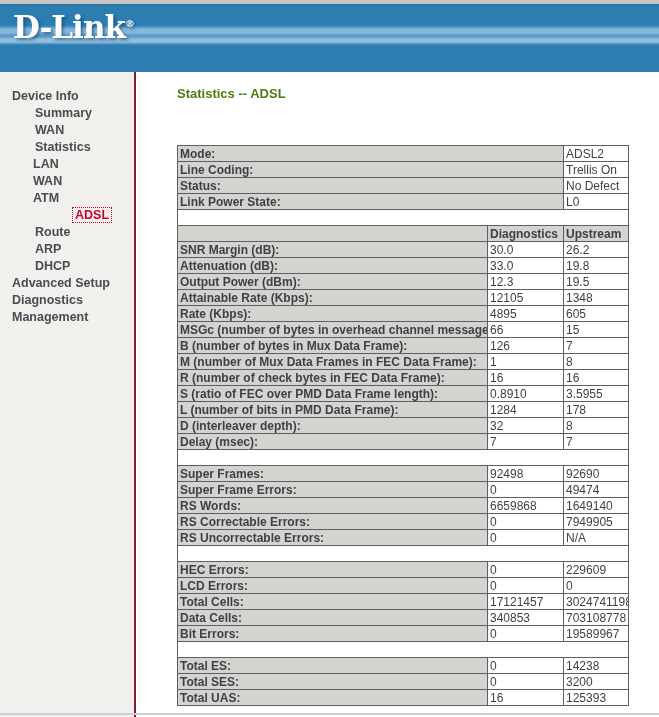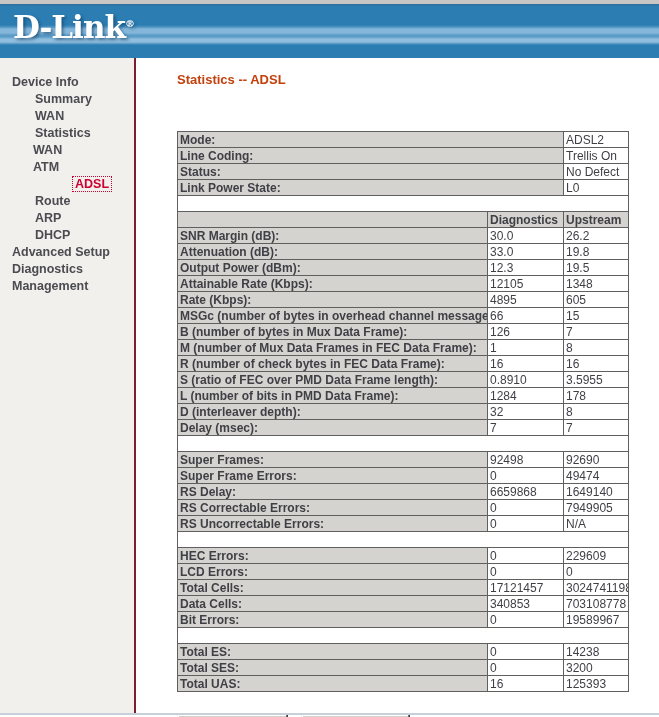--- a/index.html
+++ b/index.html
@@ -7,21 +7,21 @@
   body {
     width:659px; height:717px;
     background:#ffffff;
     font-family:"Liberation Sans", sans-serif;
     position:relative;
     overflow:hidden;
   }
   
   .top-strip { height:4px; background:#c9c6c6; }
   .banner {
-    height:54px;
+    height:68px;
     position:relative;
     background:linear-gradient(180deg,
       #356a93 0px, #2b7db2 2px,
       #2b7db2 21px, #4e93c2 23px,
       #85b7da 25px, #85b7da 29px,
       #5b9cc8 31px, #5b9cc8 33px,
       #8fbede 35px, #8fbede 38px,
       #2b7db2 41px, #2b7db2 54px);
   }
   .logo {
@@ -57,21 +57,21 @@
   .side-item.lvl2 { padding-left:33px; }
   .side-item .selected {
     color:#cc0033;
     outline:1px dotted #cc0033;
     padding:0 2px;
     margin-left:40px;
   }
   .main { flex:1; padding:14px 0 0 41px; background:#ffffff; }
   .page-title {
     font-size:13px; font-weight:bold;
-    color:#c2410c;
+    color:#4d7c0f;
     margin:0 0 10px 0;
   }
   
   table.stats {
     border-collapse:collapse;
     width:451px;
     table-layout:fixed;
     font-size:12px;
     color:#3f3f46;
     margin-top:44px;
@@ -119,20 +119,21 @@
 <div class="banner">
   <div class="logo"><span>D-Link</span><sup>®</sup></div>
 </div>
 
 <div class="layout">
   <div class="sidebar">
       <div class="side-item lvl0"><span>Device Info</span></div>
       <div class="side-item lvl1"><span>Summary</span></div>
       <div class="side-item lvl1"><span>WAN</span></div>
       <div class="side-item lvl1"><span>Statistics</span></div>
+      <div class="side-item lvl2"><span>LAN</span></div>
       <div class="side-item lvl2"><span>WAN</span></div>
       <div class="side-item lvl2"><span>ATM</span></div>
       <div class="side-item lvl2"><span class="selected">ADSL</span></div>
       <div class="side-item lvl1"><span>Route</span></div>
       <div class="side-item lvl1"><span>ARP</span></div>
       <div class="side-item lvl1"><span>DHCP</span></div>
       <div class="side-item lvl0"><span>Advanced Setup</span></div>
       <div class="side-item lvl0"><span>Diagnostics</span></div>
       <div class="side-item lvl0"><span>Management</span></div>
     </div>
@@ -243,21 +244,21 @@
             <td class="lbl">Super Frames:</td>
             <td class="val">92498</td>
             <td class="val">92690</td>
           </tr>
           <tr>
             <td class="lbl">Super Frame Errors:</td>
             <td class="val">0</td>
             <td class="val">49474</td>
           </tr>
           <tr>
-            <td class="lbl">RS Delay:</td>
+            <td class="lbl">RS Words:</td>
             <td class="val">6659868</td>
             <td class="val">1649140</td>
           </tr>
           <tr>
             <td class="lbl">RS Correctable Errors:</td>
             <td class="val">0</td>
             <td class="val">7949905</td>
           </tr>
           <tr>
             <td class="lbl">RS Uncorrectable Errors:</td>

